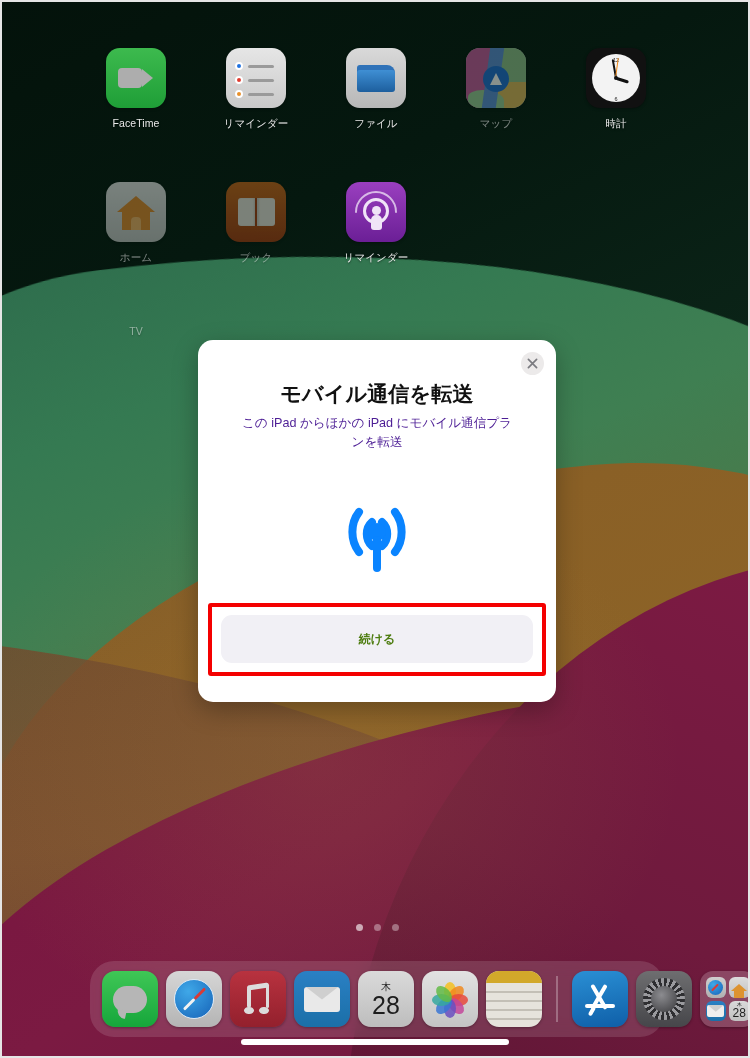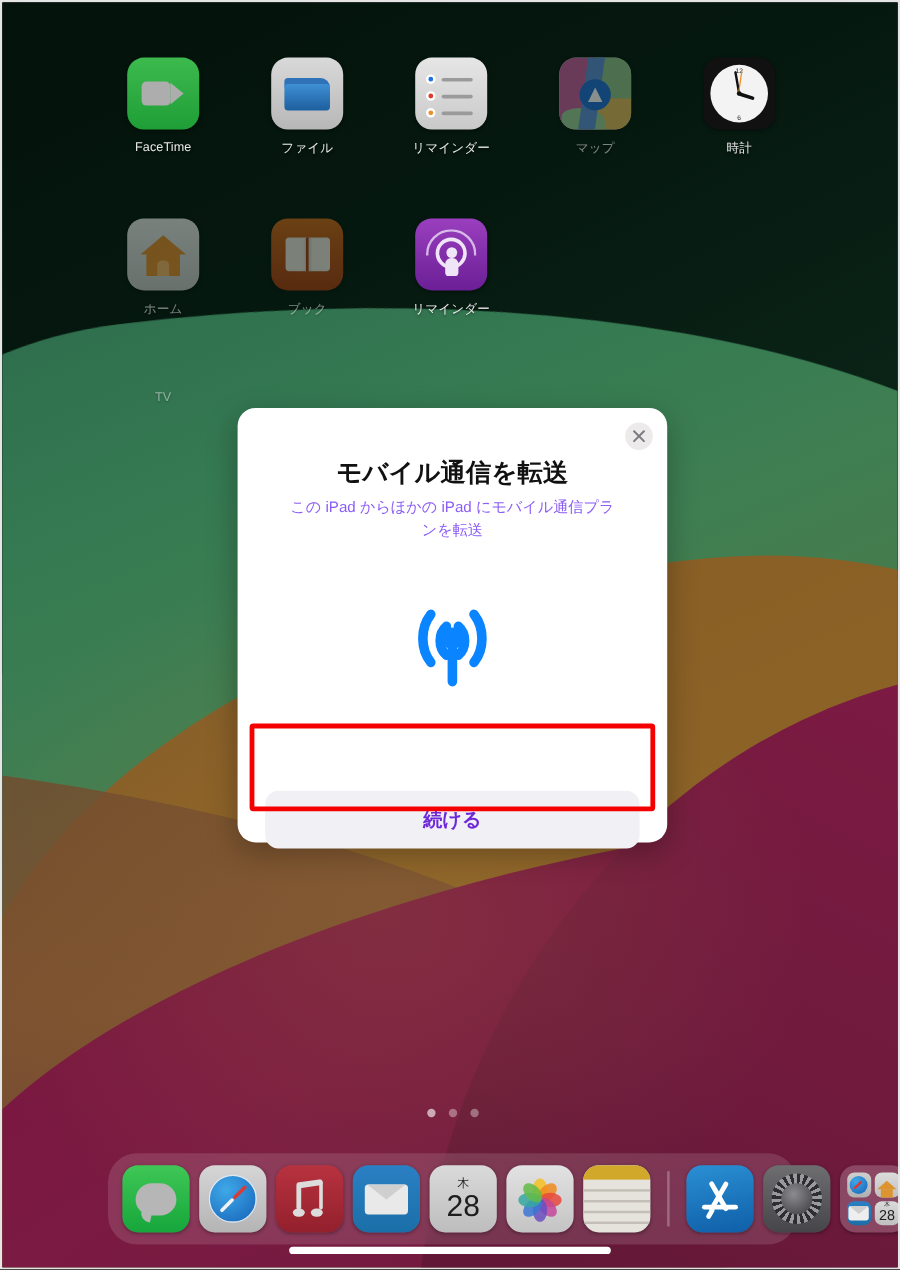--- a/index.html
+++ b/index.html
@@ -205,36 +205,35 @@
     cursor:pointer;
   }
   .close-btn svg { display:block; }
   .dlg-title {
     position:absolute; left:0; top:40px; width:100%;
     text-align:center; font-size:21px; font-weight:700; color:#111;
     letter-spacing:.2px;
   }
   .dlg-sub {
     position:absolute; left:38px; top:74px; width:282px;
-    text-align:center; font-size:12.6px; line-height:1.5; color:#8b5cf6;
+    text-align:center; font-size:12.6px; line-height:1.5; color:#4c1d95;
   }
   .dlg-art {
     position:absolute; left:0; top:150px; width:100%;
     display:flex; align-items:center; justify-content:center;
   }
   .cta-wrap {
     position:absolute; left:23px; top:275px; width:312px; height:48px;
   }
   .cta {
     width:100%; height:100%;
     background:#f1f0f5; border:none; border-radius:11px;
     font-family:"Liberation Sans", sans-serif;
-    font-size:16px; font-weight:700; color:#6d28d9;
+    font-size:12px; font-weight:700; color:#4d7c0f;
     cursor:pointer;
-    margin-top:44px;
   }
   .cta-highlight {
     position:absolute; left:10px; top:263px; width:338px; height:73px;
     border:4px solid #f40000; border-radius:3px; pointer-events:none; z-index:25;
   }
 
   
   .dots {
     position:absolute; left:0; top:922px; width:750px;
     display:flex; justify-content:center; gap:11px; z-index:10;
@@ -341,43 +340,43 @@
     <div class="row">
       <div class="cell">
         <div class="icon ic-facetime">
           <span class="cam"></span>
             <span class="tri"></span>
         </div>
         <div class="label">FaceTime</div>
       </div>
 
       <div class="cell">
-        <div class="icon ic-files">
-          <span class="fbk"></span>
-            <span class="fbd"></span>
-        </div>
-        <div class="label">ファイル</div>
-      </div>
-
-      <div class="cell">
         <div class="icon ic-reminders">
           <span class="rr r1">
               <i></i>
               <b></b>
             </span>
           <span class="rr r2">
               <i></i>
               <b></b>
             </span>
           <span class="rr r3">
               <i></i>
               <b></b>
             </span>
         </div>
         <div class="label">リマインダー</div>
+      </div>
+
+      <div class="cell">
+        <div class="icon ic-files">
+          <span class="fbk"></span>
+            <span class="fbd"></span>
+        </div>
+        <div class="label">ファイル</div>
       </div>
 
       <div class="cell dim">
         <div class="icon ic-maps">
           <span class="m1"></span>
             <span class="m3"></span>
             <span class="m4"></span>
           <span class="m5"></span>
             <span class="m2"></span>
             <span class="pin"></span>

